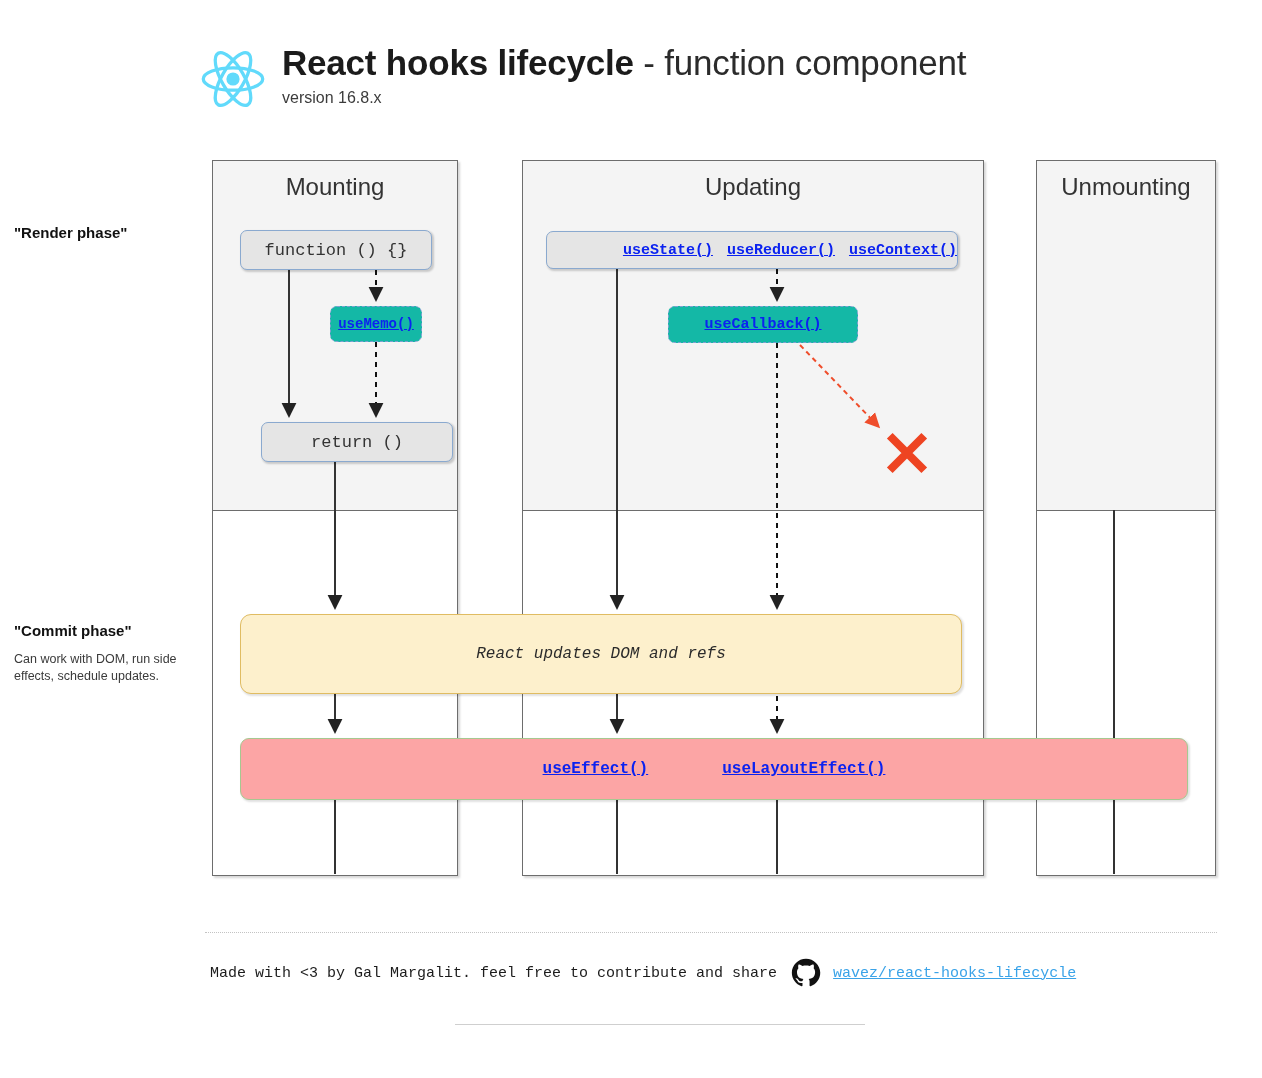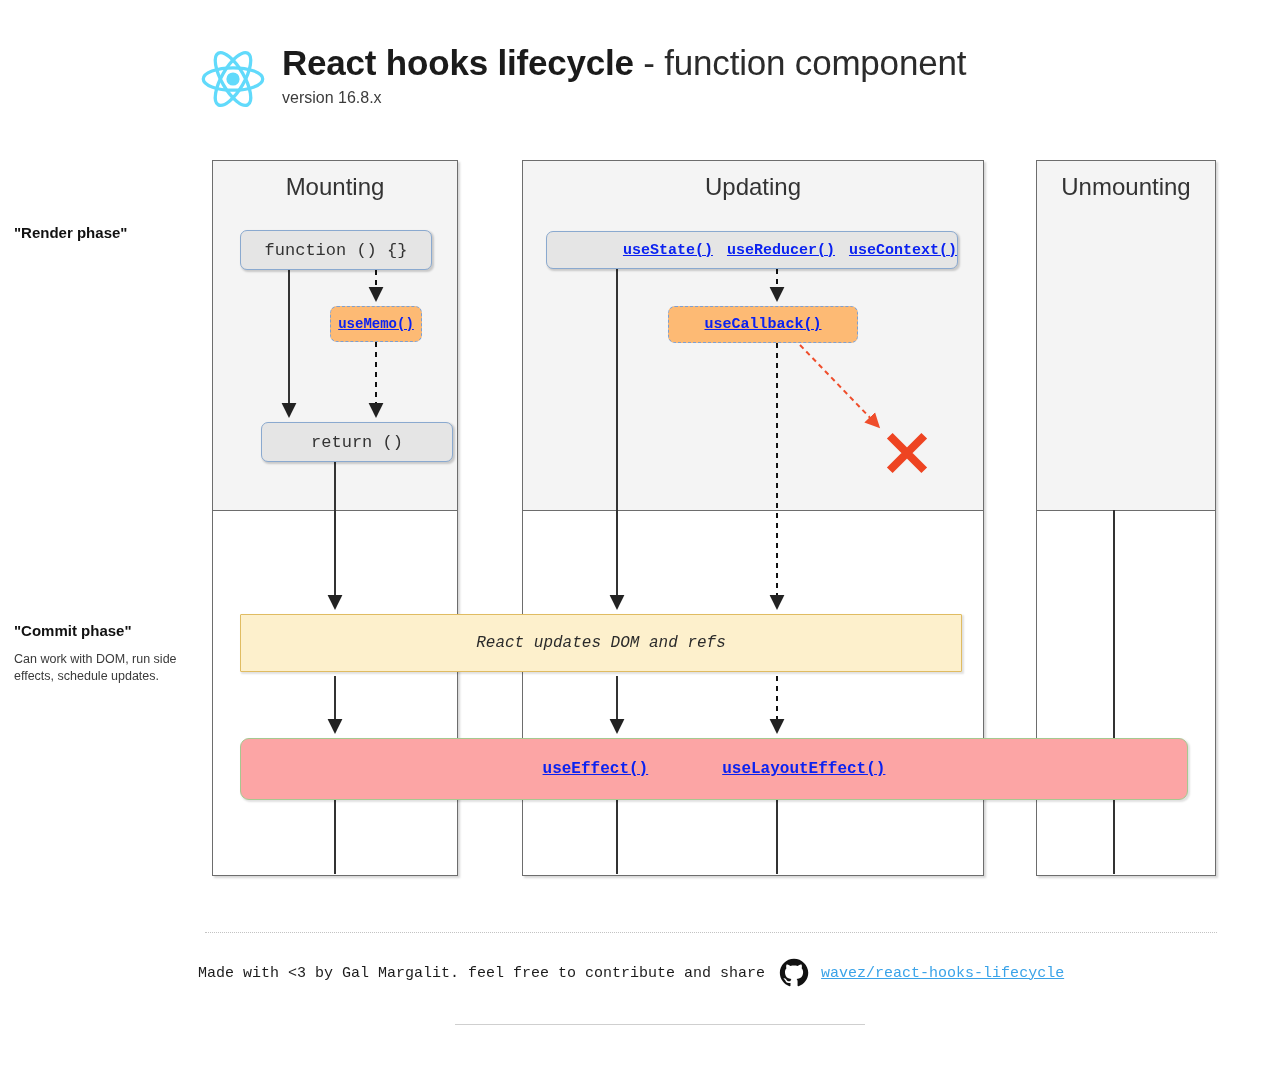--- a/index.html
+++ b/index.html
@@ -106,21 +106,21 @@
   }
   .node-solid {
     background: #e5e5e5;
     border: 1.2px solid #8aa9cf;
     border-radius: 7px;
     box-shadow: 1.5px 1.5px 2px rgba(0,0,0,0.18);
     color: #333;
     font-size: 17px;
   }
   .node-dashed {
-    background: #fdba74;
+    background: #14b8a6;
     border: 1.5px dashed #7e9fd0;
     border-radius: 7px;
     font-size: 15px;
   }
   .hook-link {
     color: #0b22f0;
     font-weight: bold;
     text-decoration: underline;
     font-family: "Liberation Mono", monospace;
     white-space: nowrap;
@@ -134,24 +134,24 @@
 
   
   #node-state-row { left: 546px; top: 231px; width: 412px; height: 38px; gap: 14px; justify-content: flex-end; }
   #node-state-row .hook-link { font-size: 15px; }
   #node-usecallback { left: 668px; top: 306px; width: 190px; height: 37px; }
   #node-usecallback .hook-link { font-size: 15px; }
 
   
   #box-dom {
     position: absolute;
-    left: 240px; top: 614px; width: 722px; height: 58px;
+    left: 240px; top: 614px; width: 722px; height: 80px;
     background: #fdf0cc;
     border: 1.3px solid #e0bc62;
-    border-radius: 1px;
+    border-radius: 11px;
     box-shadow: 1.5px 1.5px 2px rgba(0,0,0,0.12);
     display: flex; align-items: center; justify-content: center;
     z-index: 6;
     box-sizing: border-box;
   }
   #box-dom-text {
     font-family: "Liberation Mono", monospace;
     font-style: italic;
     font-size: 16px;
     color: #2b2b2b;
@@ -188,21 +188,21 @@
   }
 
   
   #footer-divider {
     position: absolute;
     left: 205px; top: 932px; width: 1012px;
     border-top: 1.5px dotted #c3c3c3;
   }
   #footer-row {
     position: absolute;
-    left: 198px; top: 958px;
+    left: 210px; top: 958px;
     width: 1012px;
     display: flex;
     align-items: center;
   }
   #footer-text {
     font-family: "Liberation Mono", monospace;
     font-size: 15px;
     color: #1c1c1c;
     white-space: nowrap;
   }

